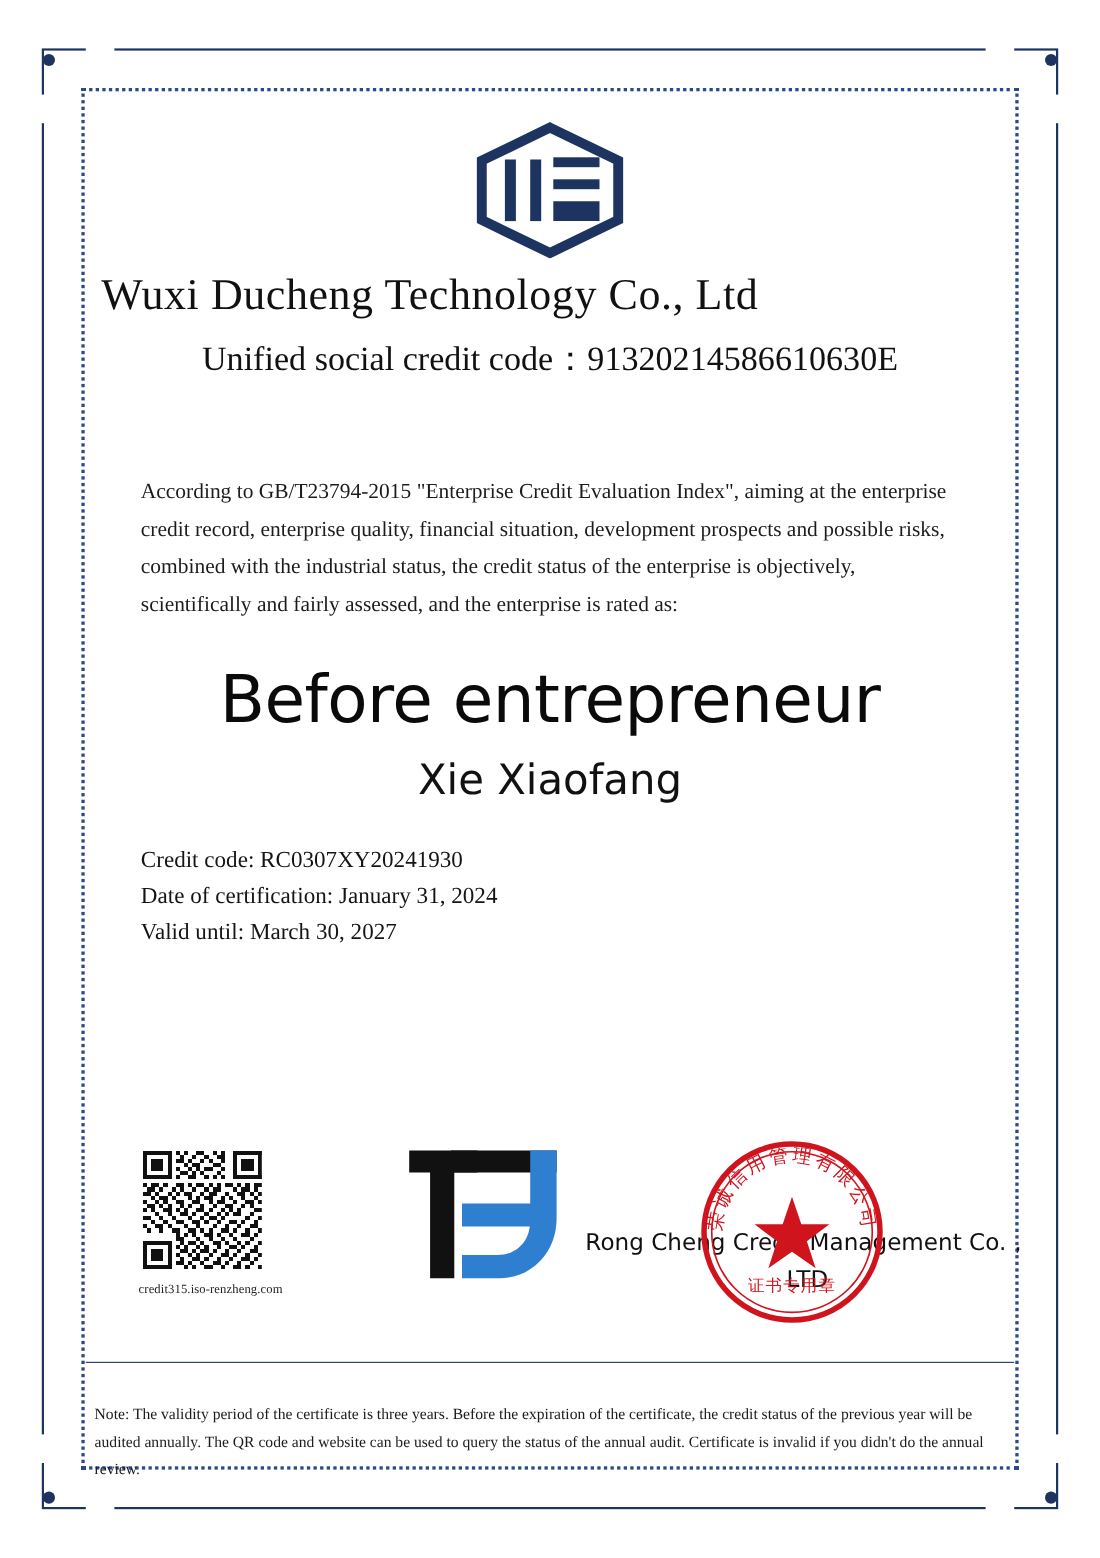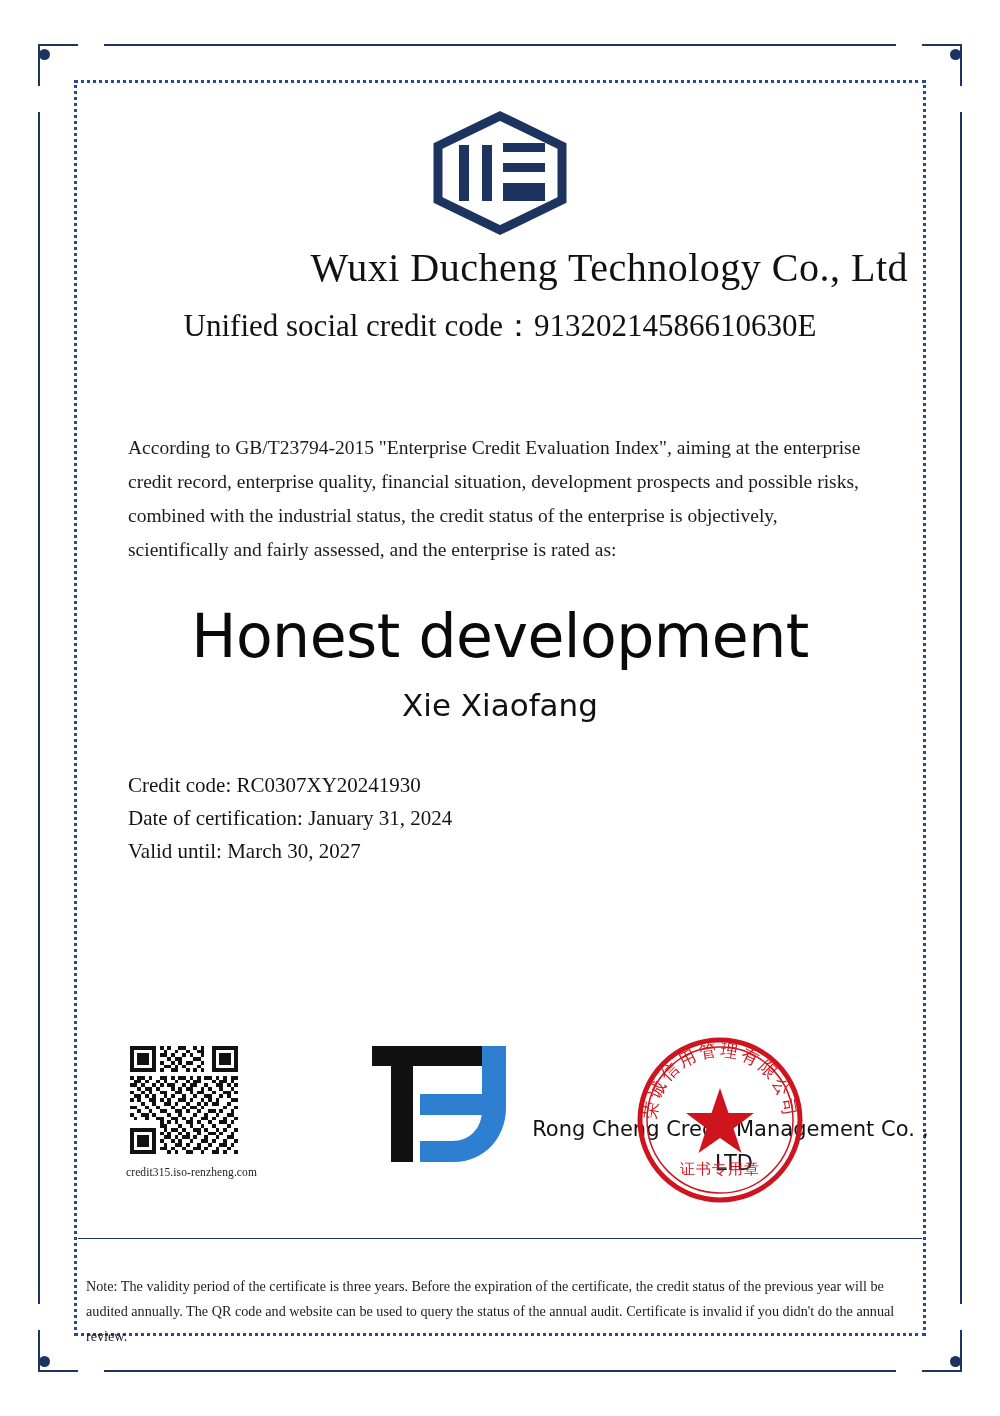--- a/index.html
+++ b/index.html
@@ -72,21 +72,21 @@
   .logo-wrap {
     margin-top: 14px;
     display: flex;
     justify-content: center;
     align-items: center;
     height: 126px;
   }
   .logo-wrap svg { display: block; }
 
   .company-name {
-    text-align: right;
+    text-align: left;
     font-size: 40px;
     letter-spacing: 0.5px;
     margin-top: 8px;
     color: #111;
     font-family: "Liberation Serif", serif;
   }
   .credit-code-line {
     text-align: center;
     font-size: 31px;
     margin-top: 14px;
@@ -108,27 +108,27 @@
     font-family: "DejaVu Sans", sans-serif;
     font-size: 60px;
     font-weight: 400;
     letter-spacing: -0.5px;
     margin-top: 34px;
     color: #0a0a0a;
   }
   .person {
     text-align: center;
     font-family: "DejaVu Sans", sans-serif;
-    font-size: 31px;
+    font-size: 38px;
     margin-top: 16px;
     color: #111;
   }
 
   .meta {
-    margin-top: 46px;
+    margin-top: 34px;
     padding-left: 36px;
     font-size: 21px;
     line-height: 33px;
     color: #141414;
   }
 
   .lower {
     position: absolute;
     left: 0;
     right: 0;
@@ -236,21 +236,21 @@
           </g>
         </svg>
       </span>
     </div>
 
     <div class="company-name">Wuxi Ducheng Technology Co., Ltd</div>
     <div class="credit-code-line">Unified social credit code：91320214586610630E</div>
 
     <div class="paragraph">According to GB/T23794-2015 "Enterprise Credit Evaluation Index", aiming at the enterprise credit record, enterprise quality, financial situation, development prospects and possible risks, combined with the industrial status, the credit status of the enterprise is objectively, scientifically and fairly assessed, and the enterprise is rated as:</div>
 
-    <div class="rating">Honest development</div>
+    <div class="rating">Before entrepreneur</div>
     <div class="person">Xie Xiaofang</div>
 
     <div class="meta">
       <div>Credit code:  RC0307XY20241930</div>
       <div>Date of certification: January 31, 2024</div>
       <div>Valid until: March 30, 2027</div>
     </div>
 
     <div class="lower">
 

